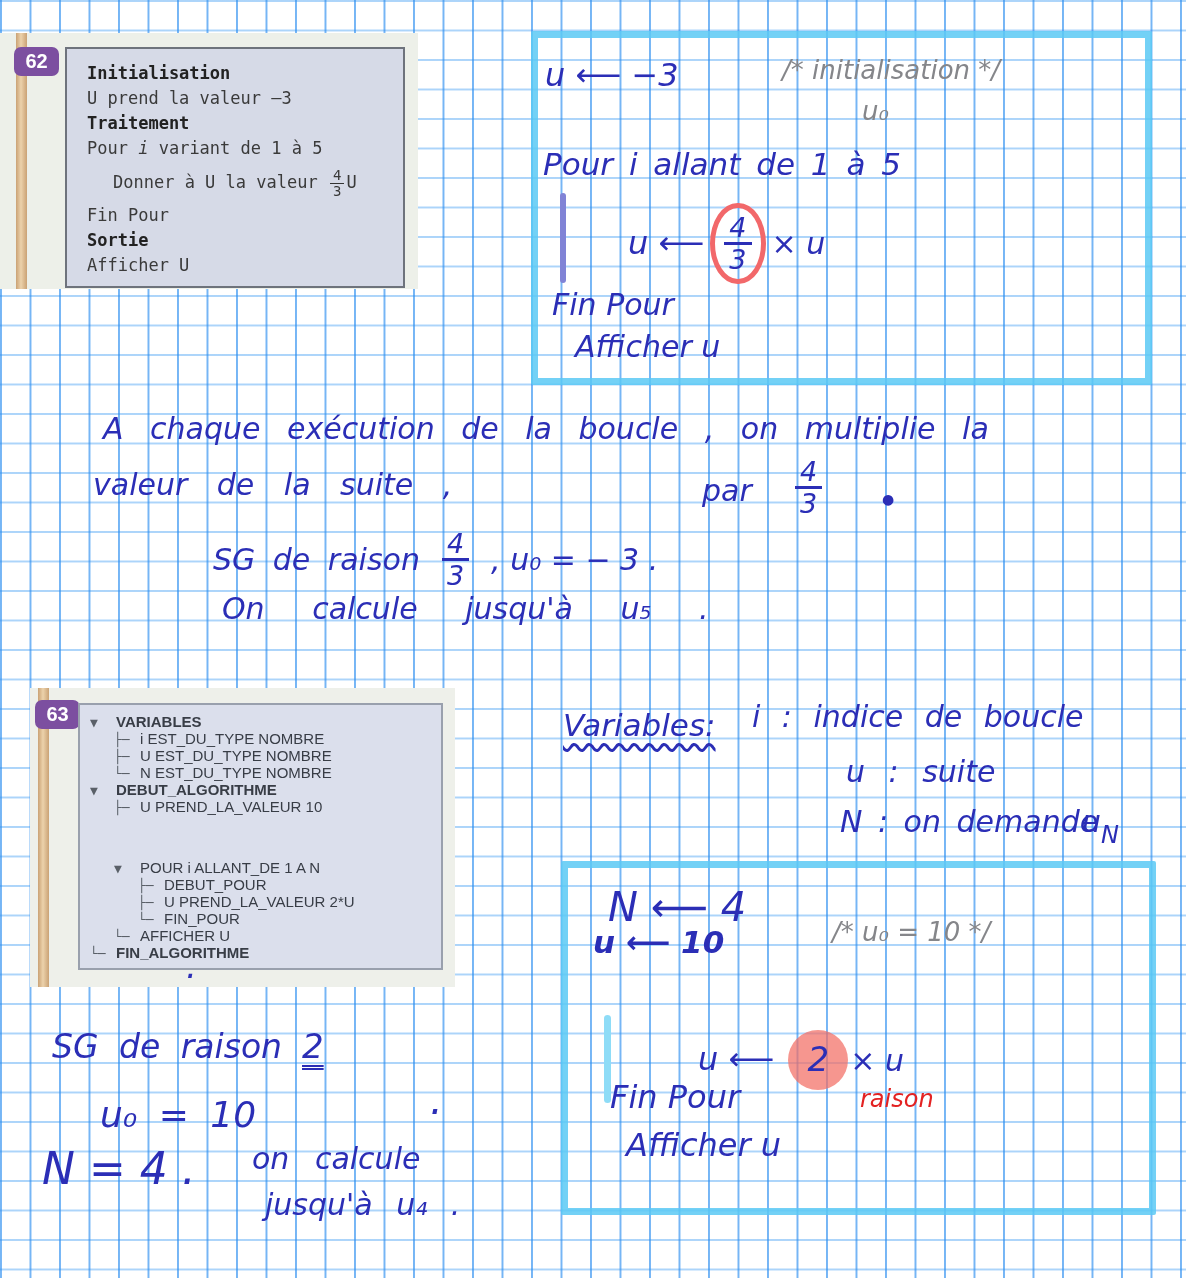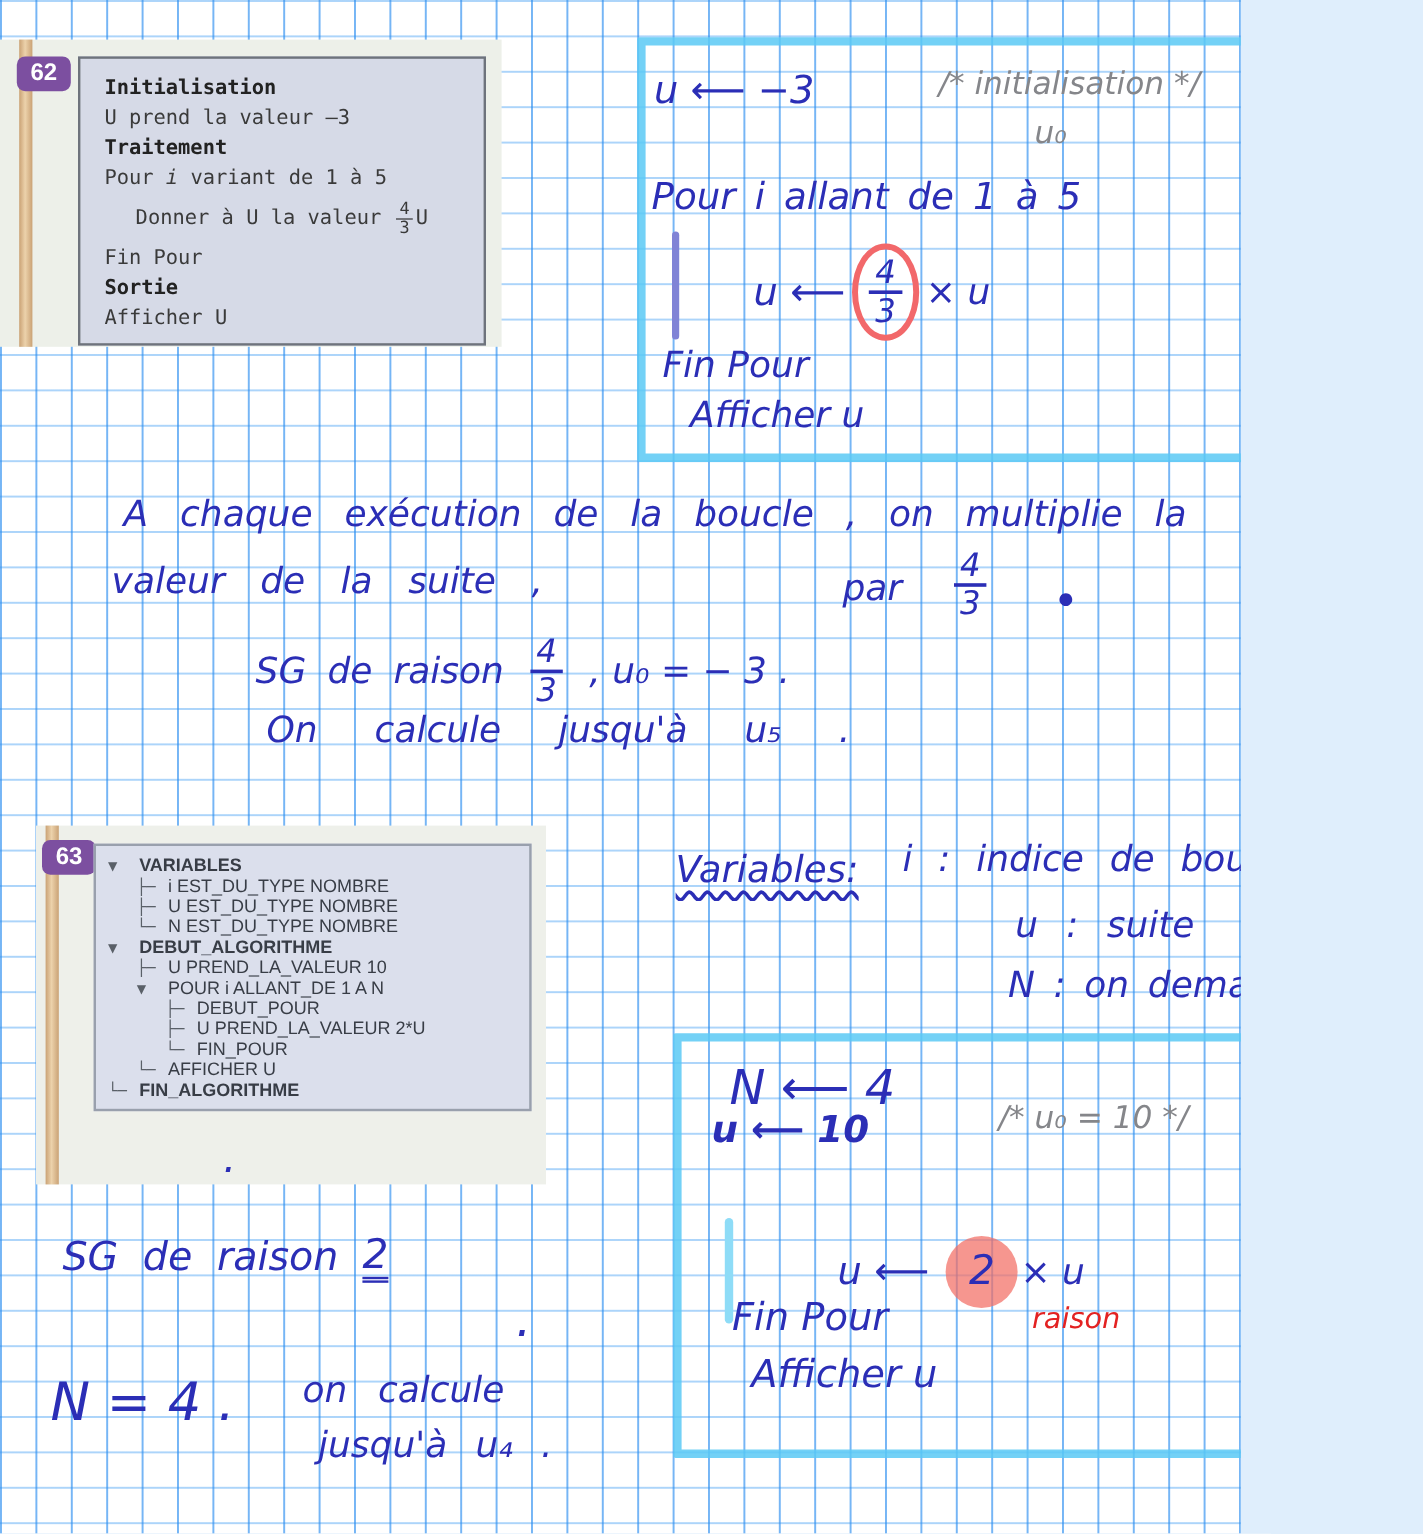--- a/index.html
+++ b/index.html
@@ -1,17 +1,17 @@
 <!DOCTYPE html>
 <html><head>
 <meta charset="utf-8">
 <style>
   html,body{margin:0;padding:0;background:#dfeefc;}
   #page{
-    position:relative;width:1034px;height:1278px;overflow:hidden;
+    position:relative;width:1186px;height:1278px;overflow:hidden;
     background-color:#ffffff;
     background-image:
       linear-gradient(to right, rgba(44,142,240,0.65) 2px, transparent 2px),
       linear-gradient(to bottom, rgba(90,170,245,0.50) 2px, transparent 2px);
     background-size:29.5px 29.5px;
     font-family:"DejaVu Sans",sans-serif;
   }
   .abs{position:absolute;}
   
   .hw{position:absolute;font-family:"DejaVu Sans",sans-serif;font-style:italic;
@@ -121,21 +121,21 @@
     <div class="strip" style="left:8px;"></div>
     <div class="badge" style="left:5px;top:12px;">63</div>
     <div id="algo63" style="left:48px;top:15px;width:343px;">
 
     <div class="trow" style="font-weight: bold;"><span class="g">▼</span><span>VARIABLES</span></div>
         <div class="trow" style="padding-left: 24px;"><span class="g">├─</span><span>i EST_DU_TYPE NOMBRE</span></div>
         <div class="trow" style="padding-left: 24px;"><span class="g">├─</span><span>U EST_DU_TYPE NOMBRE</span></div>
         <div class="trow" style="padding-left: 24px;"><span class="g">└─</span><span>N EST_DU_TYPE NOMBRE</span></div>
         <div class="trow" style="font-weight: bold;"><span class="g">▼</span><span>DEBUT_ALGORITHME</span></div>
         <div class="trow" style="padding-left: 24px;"><span class="g">├─</span><span>U PREND_LA_VALEUR 10</span></div>
-        <div class="trow" style="padding-left: 24px;"><span class="g">▼</span><span>POUR i ALLANT_DE 1 A N</span></div>
+        <div class="trow" style="padding-left: 24px; margin-top: 44px;"><span class="g">▼</span><span>POUR i ALLANT_DE 1 A N</span></div>
         <div class="trow" style="padding-left: 48px;"><span class="g">├─</span><span>DEBUT_POUR</span></div>
         <div class="trow" style="padding-left: 48px;"><span class="g">├─</span><span>U PREND_LA_VALEUR 2*U</span></div>
         <div class="trow" style="padding-left: 48px;"><span class="g">└─</span><span>FIN_POUR</span></div>
         <div class="trow" style="padding-left: 24px;"><span class="g">└─</span><span>AFFICHER U</span></div>
         <div class="trow" style="font-weight: bold;"><span class="g">└─</span><span>FIN_ALGORITHME</span></div>
       </div>
   </div>
   <div class="hw" style="left:186px;top:948px;font-size:34px;">.</div>
 
   <div class="hw wavund" style="left:563px;top:708px;font-size:31px;">Variables:</div>
@@ -160,18 +160,19 @@
     <span class="hw" style="position:static;font-size:30px;">× u</span>
   </div>
   <div class="hw red" style="left:860px;top:1086px;">raison</div>
   <div class="hw" style="left:610px;top:1080px;font-size:32px;">Fin Pour</div>
   <div class="hw" style="left:626px;top:1128px;font-size:32px;">Afficher u</div>
 
   <div class="row abs" style="left:52px;top:1028px;">
     <span class="hw" style="position:static;font-size:33px;word-spacing:10px;">SG de raison</span>
     <span class="hw dblund" style="position:static;font-size:34px;margin-left:20px;">2</span>
   </div>
+  <div class="hw" style="left:100px;top:1095px;font-size:36px;word-spacing:10px;">u₀ = 10</div>
   <div class="hw" style="left:430px;top:1078px;font-size:40px;">.</div>
   <div class="hw" style="left:42px;top:1145px;font-size:44px;">N = 4 .</div>
   <div class="hw" style="left:252px;top:1142px;word-spacing:16px;">on calcule</div>
   <div class="hw" style="left:265px;top:1188px;word-spacing:14px;">jusqu'à u₄ .</div>
 
 </div>
 
 </body></html>

